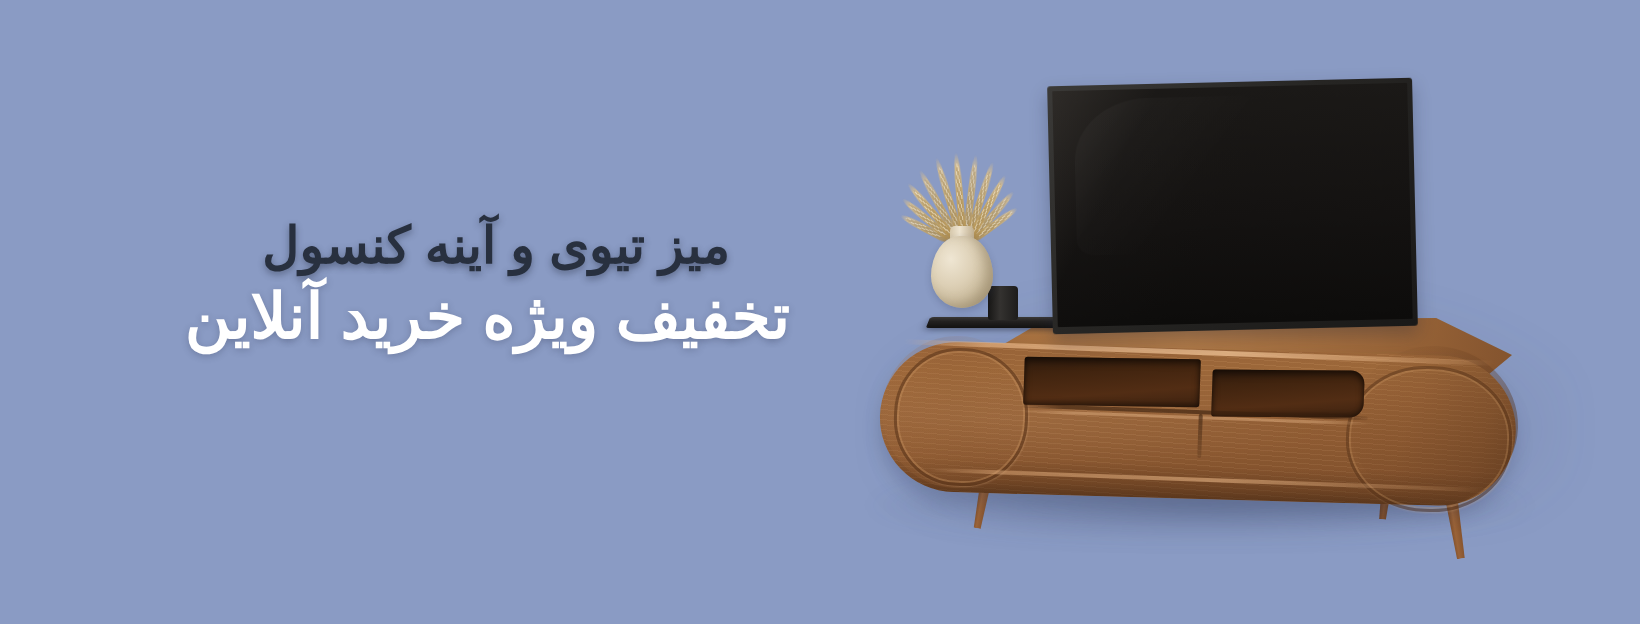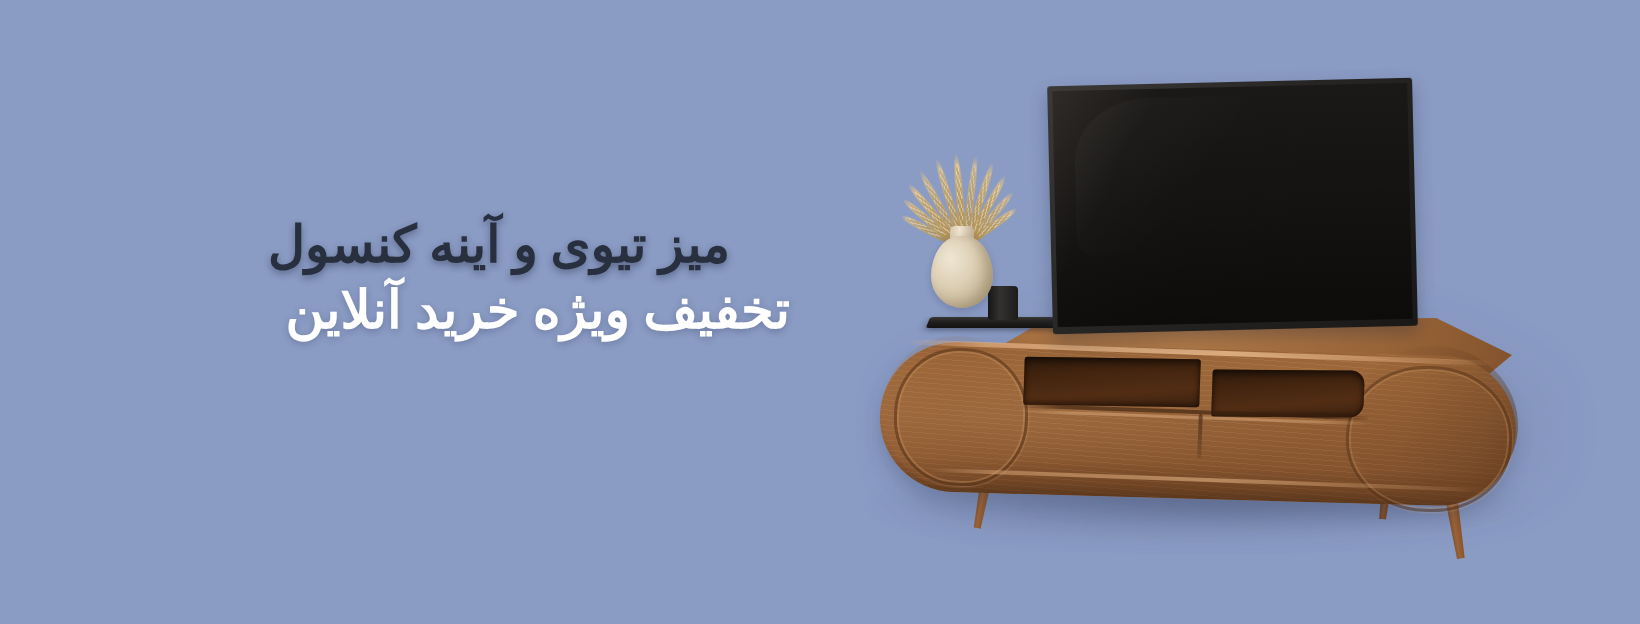--- a/index.html
+++ b/index.html
@@ -7,21 +7,21 @@
     margin: 0;
     padding: 0;
     background: #6f80aa;
   }
   #banner {
     position: relative;
     width: 1640px;
     height: 624px;
     overflow: hidden;
     background: #8a9bc4;
-    font-family: Liberation Serif, serif;
+    font-family: Liberation Sans, sans-serif;
   }
 
   
   #text-block {
     position: absolute;
     left: 0;
     top: 216px;
     width: 790px;
     text-align: right;
     direction: rtl;
@@ -31,21 +31,21 @@
     font-size: 51px;
     line-height: 1.16;
     font-weight: 700;
     color: #28303f;
     letter-spacing: 0px;
     text-shadow: 0 3px 7px rgba(30,38,58,0.42);
     padding-right: 60px;
     white-space: nowrap;
   }
   #headline-sub {
-    font-size: 53px;
+    font-size: 63px;
     line-height: 1.18;
     font-weight: 700;
     color: #ffffff;
     margin-top: 4px;
     padding-right: 0px;
     text-shadow: 0 2px 7px rgba(42,52,78,0.28);
     white-space: nowrap;
   }
 
   

